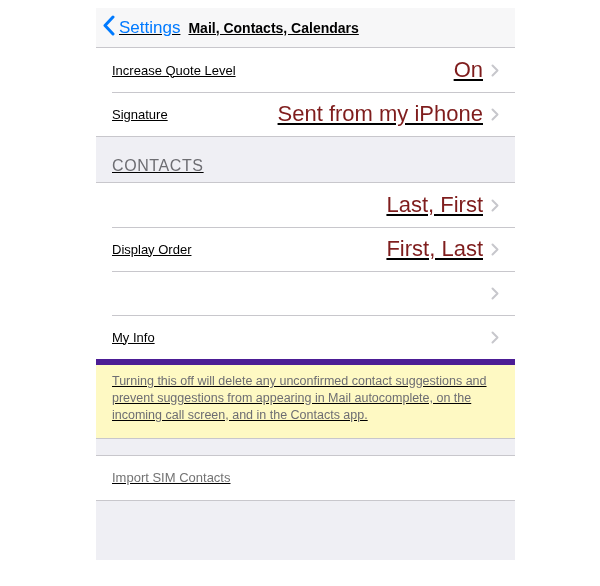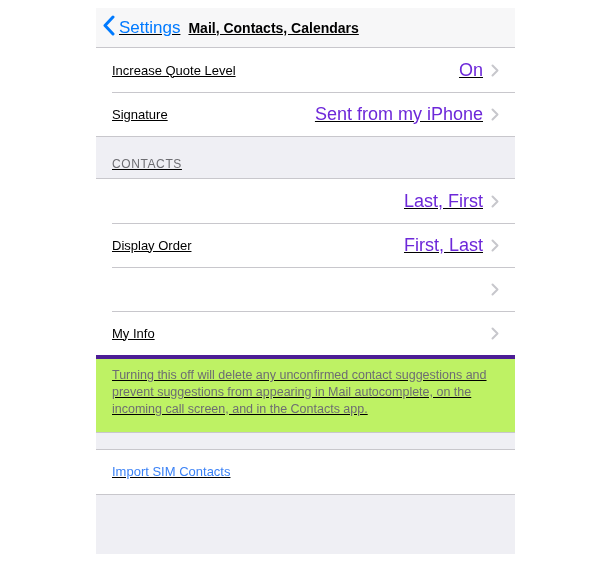--- a/index.html
+++ b/index.html
@@ -52,28 +52,28 @@
     background: #efeff4;
     border-top: 1px solid #c8c7cc;
     border-bottom: 1px solid #c8c7cc;
     height: 36px;
   }
   .group-spacer.with-header {
     height: auto;
     padding: 20px 16px 7px 16px;
   }
   .group-header {
-    font-size: 12px;
+    font-size: 16px;
     letter-spacing: 0.6px;
     color: #6d6d72;
     text-transform: uppercase;
   }
   .group-footer-block {
-    background: #bef264;
-    border-top: 4px solid #4c1d95;
+    background: #fef9c3;
+    border-top: 6px solid #4c1d95;
     padding: 8px 27px 14px 16px;
   }
   .group-footer {
     font-size: 12.5px;
     line-height: 1.35;
     color: #6d6d72;
   }
   .row {
     display: flex;
     align-items: center;
@@ -89,28 +89,28 @@
     height: 1px;
     background: #c8c7cc;
   }
   .row-label {
     flex: 0 0 auto;
     font-size: 13px;
     color: #000;
   }
   .row-spacer { flex: 1 1 auto; }
   .row-value {
-    font-size: 18px;
-    color: #6d28d9;
+    font-size: 22px;
+    color: #7f1d1d;
     margin-right: 8px;
   }
   .chevron svg { width: 8px; height: 13px; display:block; }
   .chevron { color: #c7c7cc; }
   .row-action .row-label {
-    color: #3b82f6;
+    color: #737373;
   }
   
   .toggle {
     width: 51px;
     height: 31px;
     border-radius: 31px;
     background: #4cd964;
     position: relative;
     box-shadow: inset 0 0 0 1px rgba(0,0,0,0.04);
   }

